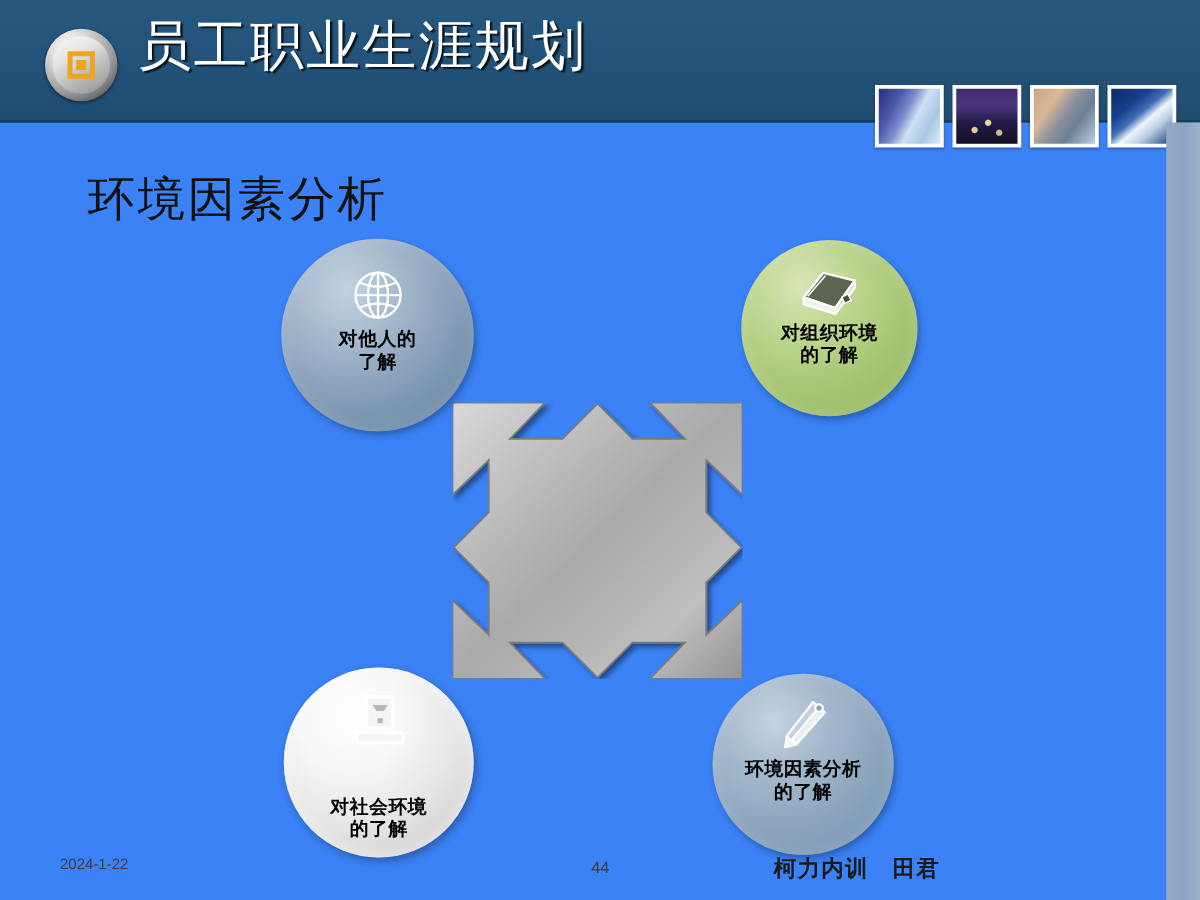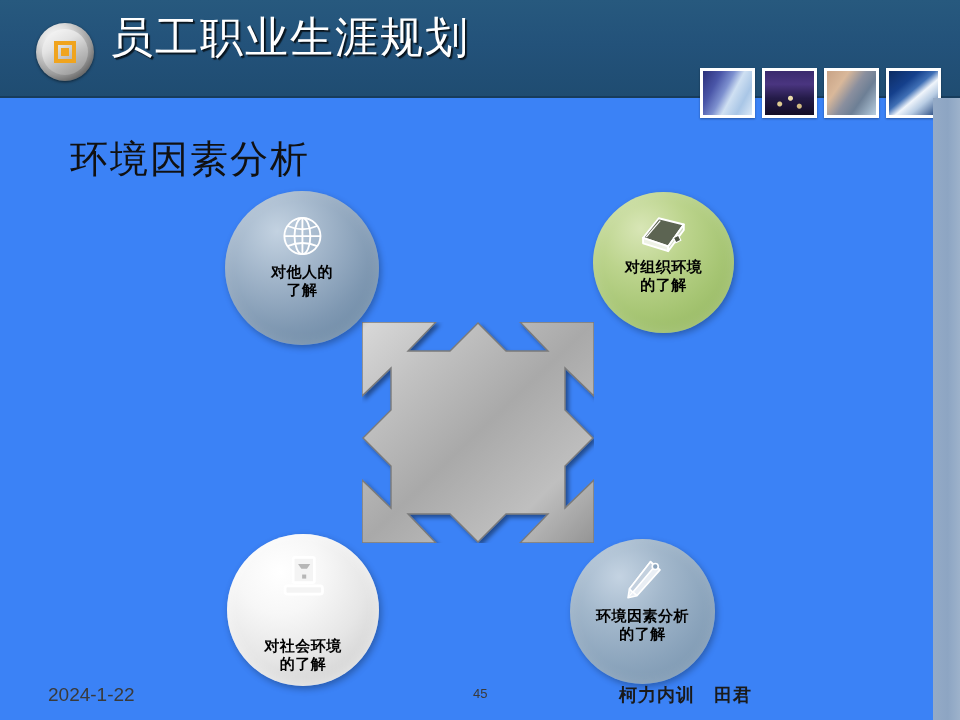--- a/index.html
+++ b/index.html
@@ -136,21 +136,21 @@
     position:absolute;left:0;top:0;width:100%;height:100%;
     display:flex;flex-direction:column;align-items:center;justify-content:center;
     font-family:"Liberation Serif","DejaVu Serif",serif;
     font-size:27px;line-height:1.34;color:#111;letter-spacing:2px;
     text-align:center;pointer-events:none;
   }
   .quad-label span{display:block;}
 
   
   .footer-date{
-    position:absolute;left:48px;top:684px;font-size:19px;color:#3a3a3a;
+    position:absolute;left:48px;top:684px;font-size:12px;color:#3a3a3a;
   }
   .footer-page{
     position:absolute;left:473px;top:686px;font-size:13px;color:#3a3a3a;
   }
   .footer-author{
     position:absolute;left:619px;top:683px;font-size:18px;color:#1a1a1a;
     font-weight:700;letter-spacing:1px;
     font-family:Liberation Serif, serif;
   }
 </style>
@@ -310,16 +310,16 @@
         </g>
       </svg>
     </div>
     <div class="label">
       <span>环境因素分析</span>
       <span>的了解</span>
     </div>
   </div>
 
   <div class="footer-date">2024-1-22</div>
-  <div class="footer-page">45</div>
+  <div class="footer-page">44</div>
   <div class="footer-author">柯力内训　田君</div>
 
 </div>
 
 </body></html>

